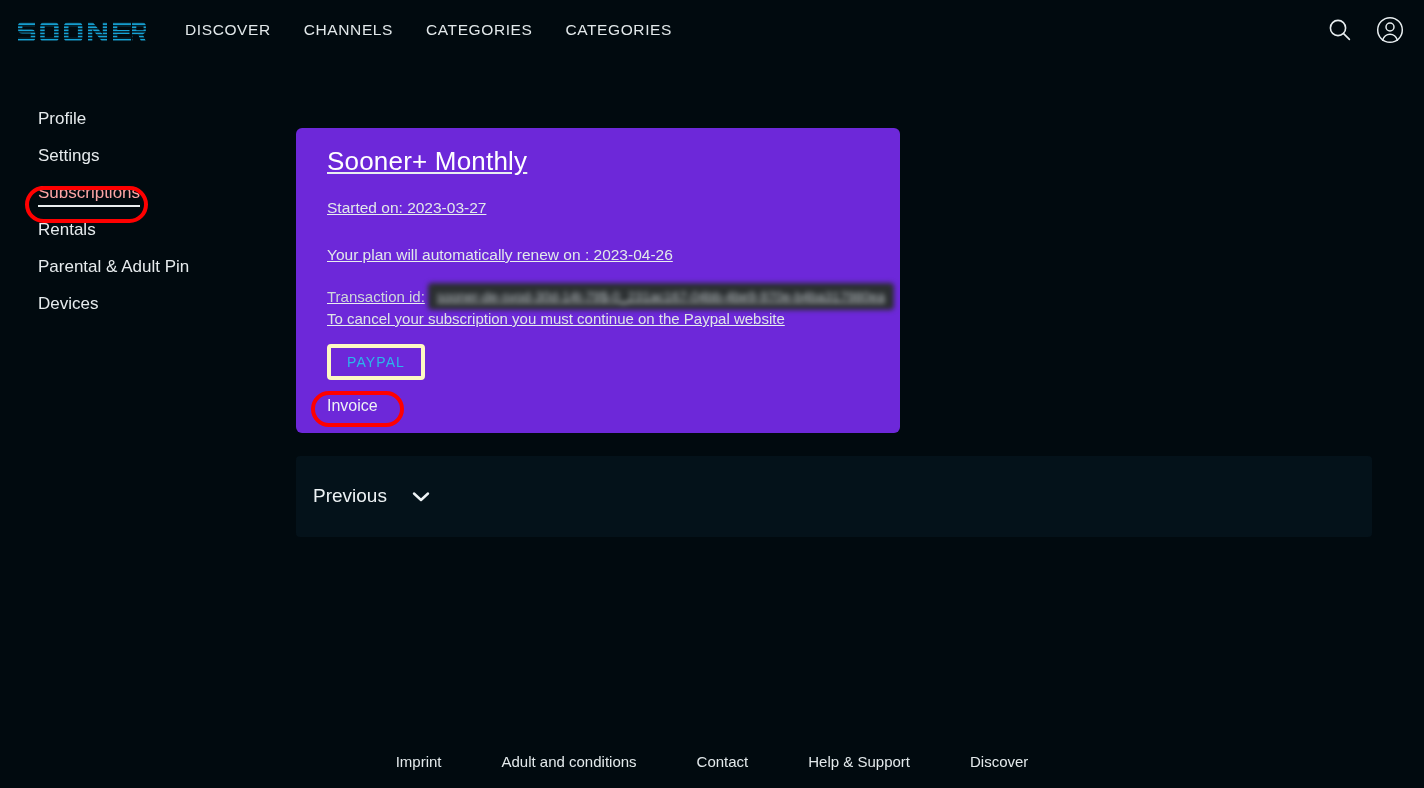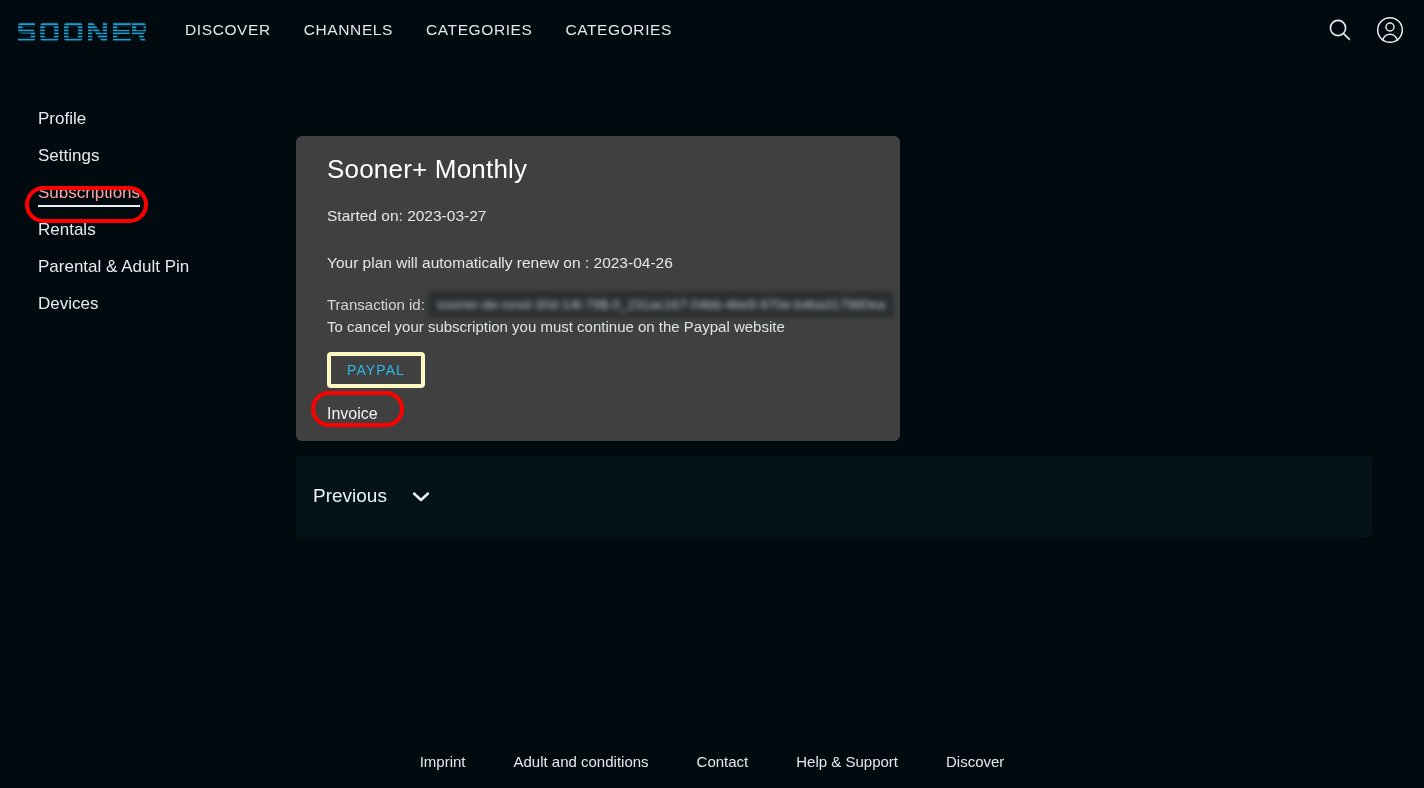--- a/index.html
+++ b/index.html
@@ -47,22 +47,22 @@
   .side-item.active .side-label {
     border-bottom:2px solid #e9eef0; padding-bottom:3px;
   }
 
   
   .outer-panel {
     position:absolute; left:296px; top:456px; width:1076px; height:81px;
     background:#04121a; border-radius:4px;
   }
   .sub-card {
-    position:absolute; left:296px; top:136px; width:604px; height:305px;
-    background:#404040; border-radius:6px;
+    position:absolute; left:296px; top:128px; width:604px; height:305px;
+    background:#6d28d9; border-radius:6px;text-decoration:underline;
   }
   .card-inner { padding:16px 0 0 31px; }
   .plan-title {
     font-size:26px; font-weight:400; color:#ffffff;
     letter-spacing:.2px; line-height:34px; margin-bottom:19px;
   }
   .row-line { font-size:15.5px; color:#e2e8ea; line-height:22px; }
   .started { margin-bottom:25px; }
   .renew { margin-bottom:17px; }
   .txn-row { display:flex; align-items:center; }
@@ -100,21 +100,21 @@
   .annot {
     position:absolute; border:4px solid #ff0000; border-radius:22px;
     pointer-events:none;
   }
   .annot-subs { left:25px; top:186px; width:123px; height:37px; }
   .annot-invoice { left:311px; top:391px; width:93px; height:36px; }
 
   
   .footer {
     position:absolute; left:0; bottom:18px; width:1424px;
-    display:flex; justify-content:center; align-items:center; gap:48px;
+    display:flex; justify-content:center; align-items:center; gap:60px;
   }
   .footer-link {
     font-size:15px; color:#e3e9eb; text-decoration:none;
     cursor:pointer; white-space:nowrap;
   }
 </style>
 </head>
 <body>
 
 <div class="page">

